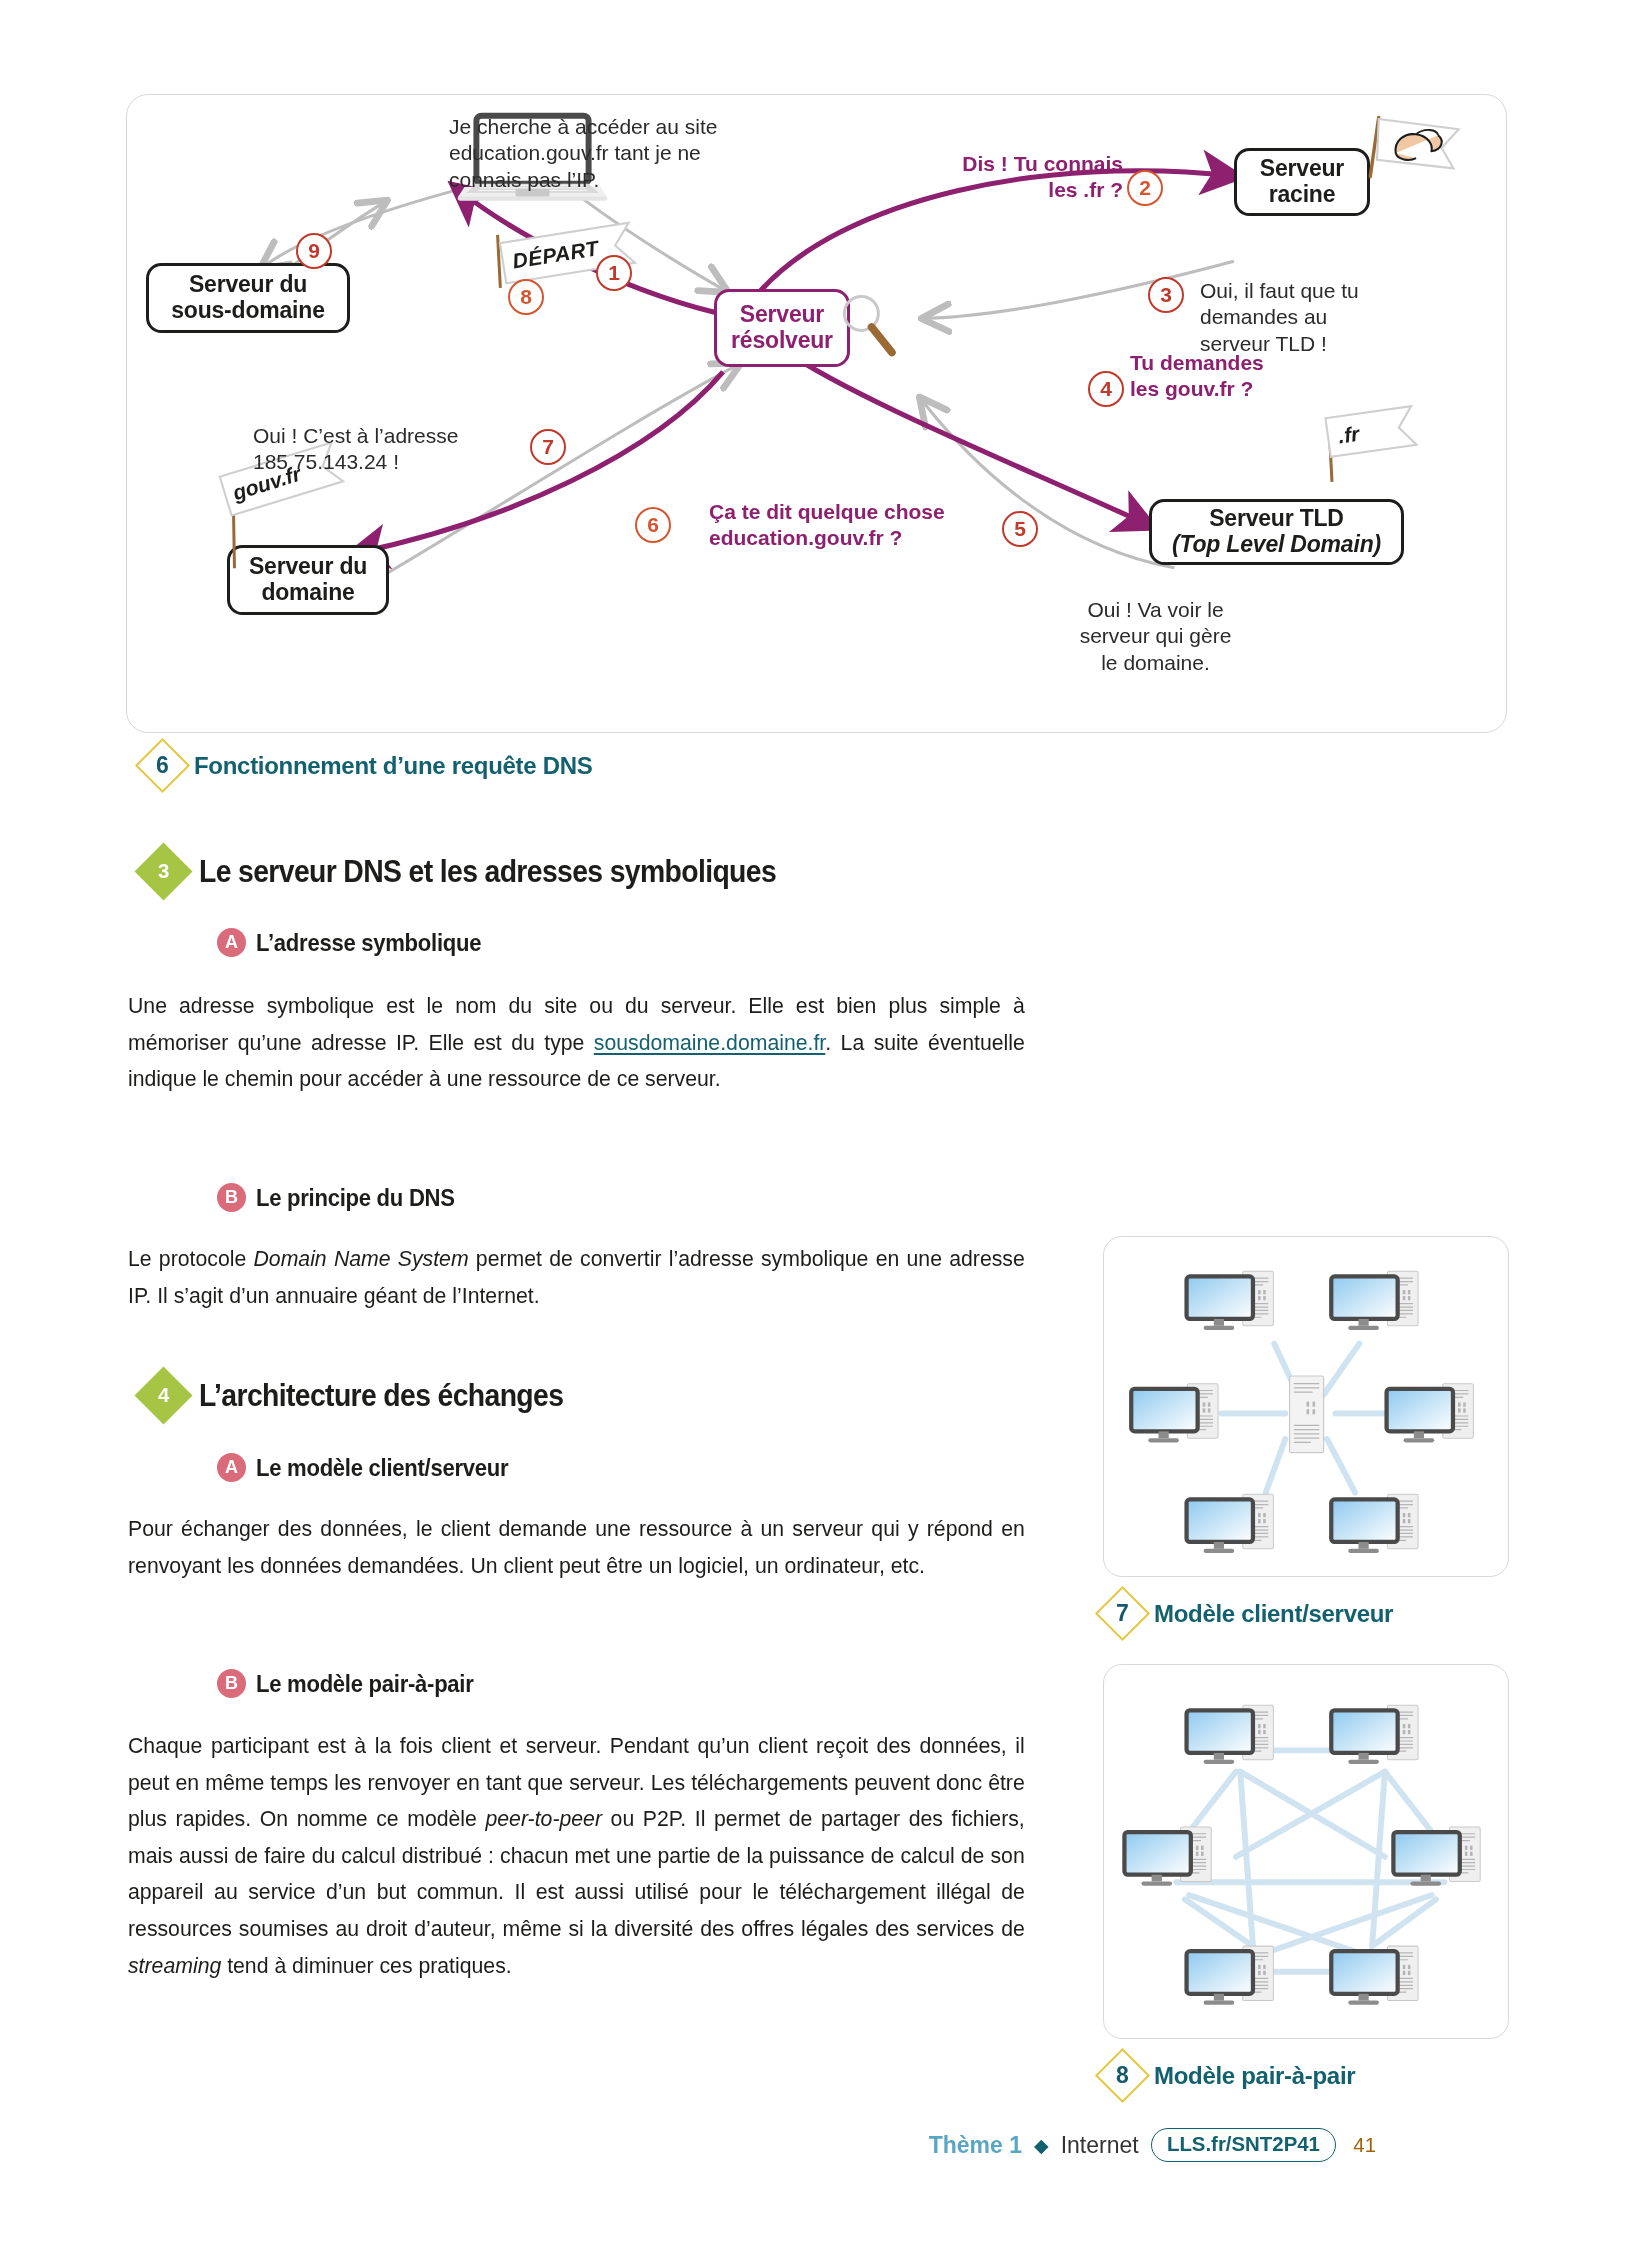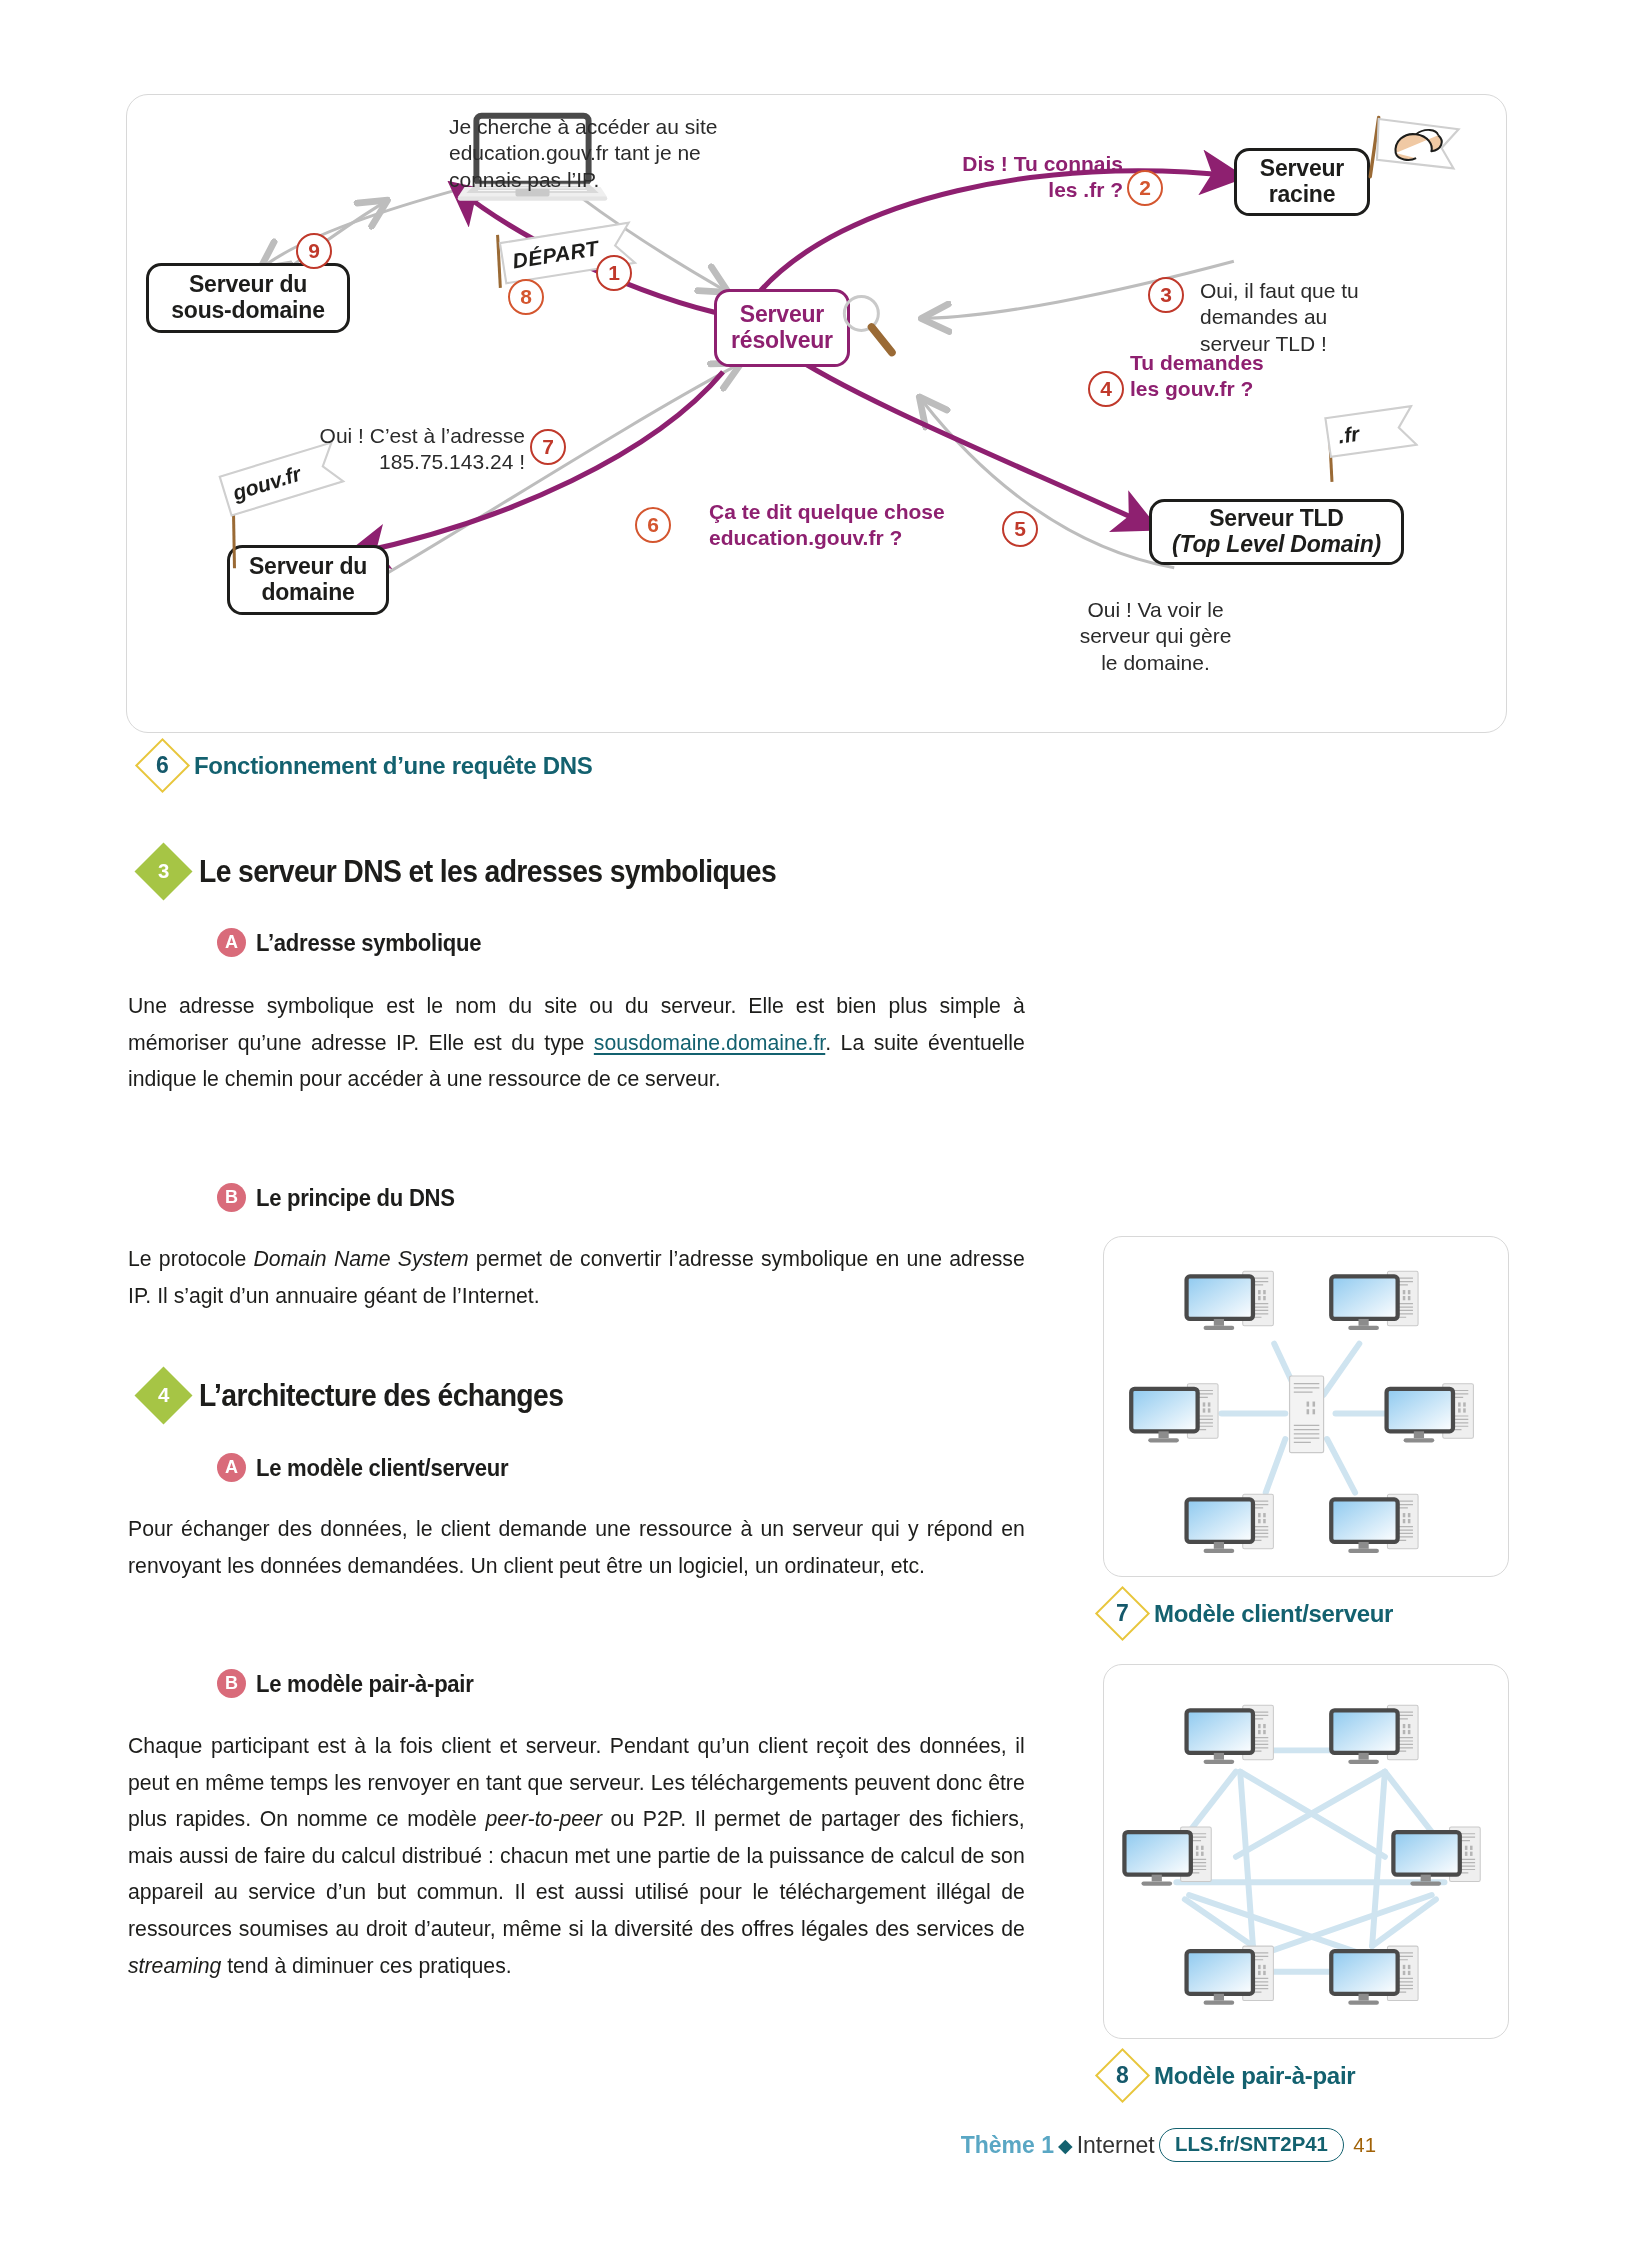--- a/index.html
+++ b/index.html
@@ -95,21 +95,21 @@
 
   
   .net-panel{
     position:absolute; border:1.7px solid #d8d8d8; border-radius:19px; background:#fff;
     box-sizing:border-box;
   }
 
   
   #footer{
     position:absolute; left:0; top:2128px; width:1502px;
-    display:flex; align-items:center; justify-content:flex-end; gap:4px;
+    display:flex; align-items:center; justify-content:flex-end; gap:12px;
     padding-right:126px; box-sizing:border-box;
     font-size:23px;
   }
   #footer .theme{color:#5aa7c4; font-weight:bold;}
   #footer .lozenge{color:#13616f; font-size:19px;}
   #footer .internet{color:#333; }
   #footer .code{
     border:1.7px solid #13616f; border-radius:17px; padding:4.3px 15.3px 5.1px;
     color:#13616f; font-weight:bold; font-size:20.4px;
   }
@@ -257,21 +257,21 @@
       <div>Oui ! Va voir le</div>
       <div>serveur qui gère</div>
       <div>le domaine.</div>
     </div>
 
     <div class="annot purple" style="left:562px; top:404px; width:306px;margin-left:20px;">
       <div>Ça te dit quelque chose</div>
       <div>education.gouv.fr ?</div>
     </div>
 
-    <div class="annot grey" style="left:126px; top:328px; width:272px; text-align:right;">
+    <div class="annot grey" style="left:126px; top:328px; width:272px; ">
       <div>Oui ! C’est à l’adresse</div>
       <div>185.75.143.24 !</div>
     </div>
 
 
     <div class="step" style="left:469px; top:160px;">1</div>
     <div class="step orange" style="left:1000px; top:75px;">2</div>
     <div class="step" style="left:1021px; top:182px;">3</div>
     <div class="step" style="left:961px; top:276px;">4</div>
     <div class="step" style="left:875px; top:416px;">5</div>

